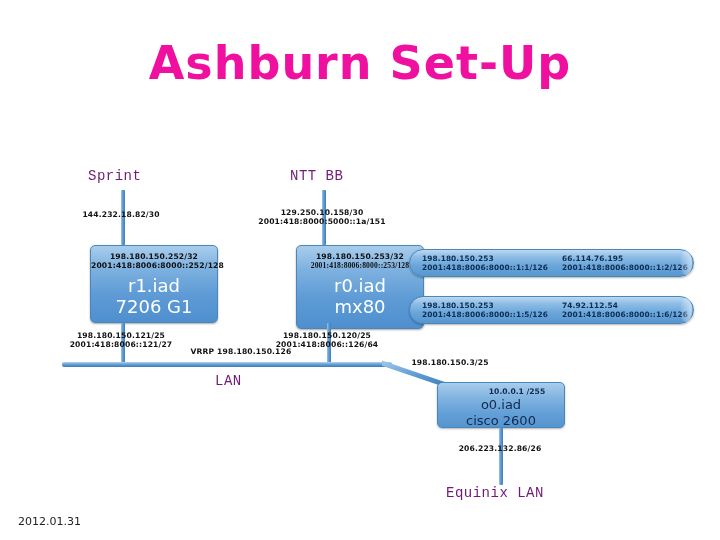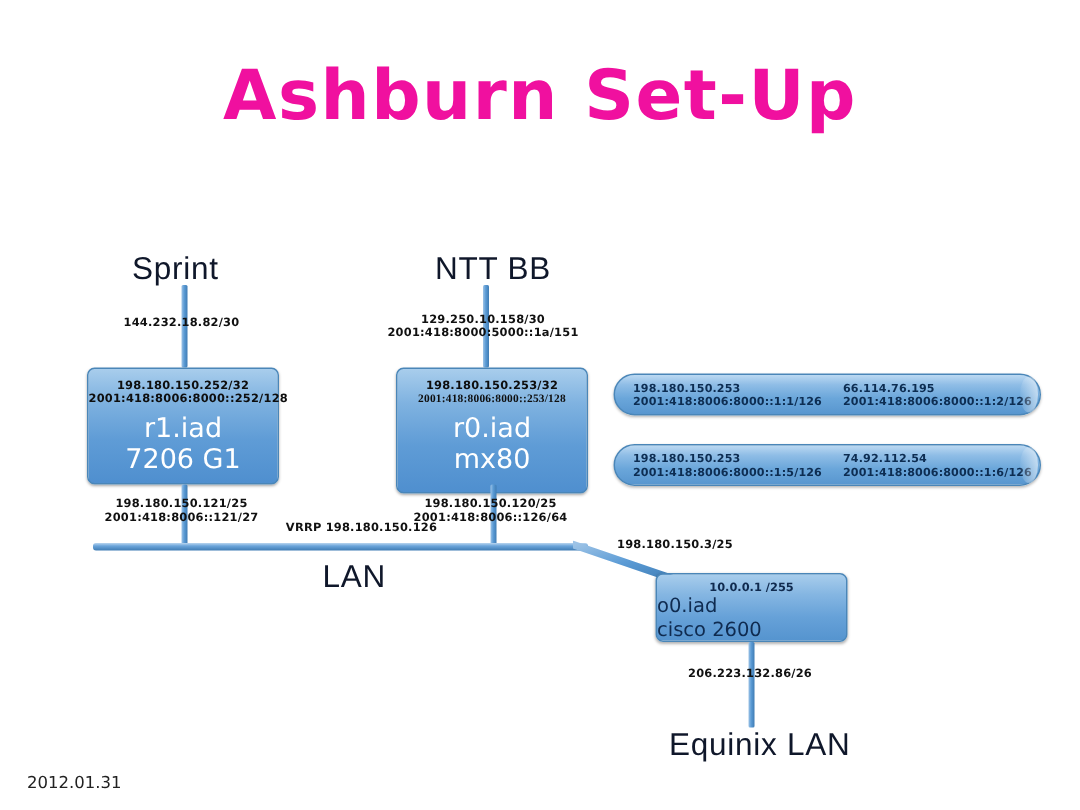--- a/index.html
+++ b/index.html
@@ -20,23 +20,23 @@
     font-weight:bold;
     font-size:46px;
     letter-spacing:1px;
     color:#F0109F;
     white-space:nowrap;
   }
 
   
   .big-label{
     position:absolute;
-    font-family:Liberation Sans, sans-serif;
-    font-size:21px;
-    color:#0f172a;
+    font-family:Liberation Mono, monospace;
+    font-size:14px;
+    color:#701a75;
     white-space:nowrap;
     letter-spacing:.5px;
   }
 
   
   .annot{
     position:absolute;
     font-family:"DejaVu Sans",sans-serif;
     font-weight:bold;
     font-size:7.6px;
@@ -61,20 +61,21 @@
   .diag{position:absolute;}
 
   
   .router{
     position:absolute;
     border:1px solid #4a86b8;
     border-radius:5px;
     background:linear-gradient(to bottom,#a8cdec 0%,#7fb2e0 28%,#5f9cd6 62%,#4f8fcf 100%);
     box-shadow:0 1px 2px rgba(0,0,0,.35);
     box-sizing:border-box;
+    margin-left:32px;
   }
   .router .ips{
     position:absolute;left:0;top:6px;width:100%;
     font-family:"DejaVu Sans",sans-serif;
     font-weight:bold;font-size:7.6px;line-height:9.6px;
     color:#0e0e0e;text-align:center;white-space:nowrap;
     letter-spacing:.15px;
   }
   .router .rname{
     position:absolute;left:0;width:100%;
@@ -117,24 +118,24 @@
     border:1px solid #4a86b8;
     border-radius:5px;
     background:linear-gradient(to bottom,#a8cdec 0%,#85b6e2 30%,#66a1d8 65%,#5594cf 100%);
     box-shadow:0 1px 2px rgba(0,0,0,.3);
     box-sizing:border-box;
   }
   .obox .oip{
     position:absolute;left:0;top:4px;width:100%;
     text-align:center;white-space:nowrap;
     font-family:"DejaVu Sans",sans-serif;
-    font-weight:bold;font-size:7.6px;color:#102a4e;
+    font-weight:bold;font-size:7.6px;color:#102a4e;padding-left:16px;
   }
   .obox .oname{
-    position:absolute;left:0;width:100%;text-align:left;white-space:nowrap;
+    position:absolute;left:0;width:100%;text-align:center;white-space:nowrap;
     font-family:"DejaVu Sans",sans-serif;
     font-size:13px;line-height:15px;color:#0f2b50;
   }
   .obox .oname.l1{top:14px;}
   .obox .oname.l2{top:30px;}
 
   
   .footer-date{
     position:absolute;left:18px;top:515px;
     font-family:"DejaVu Sans",sans-serif;

